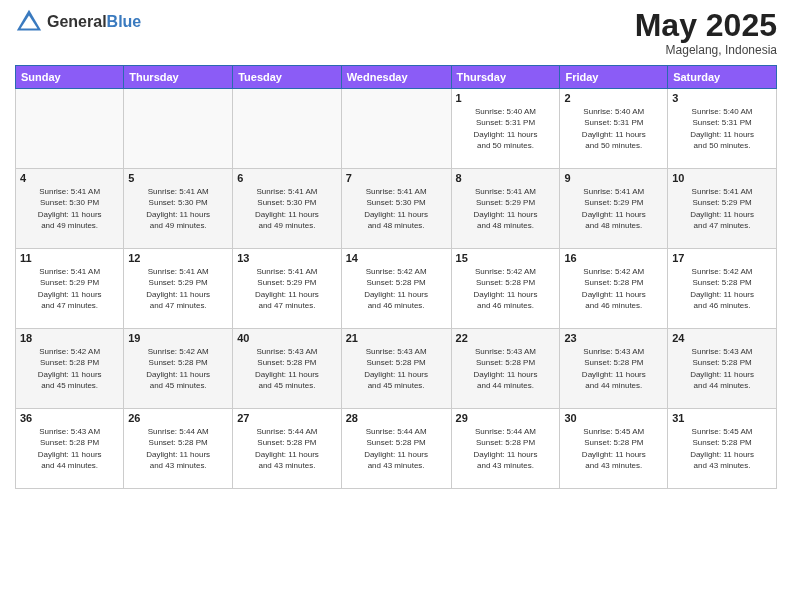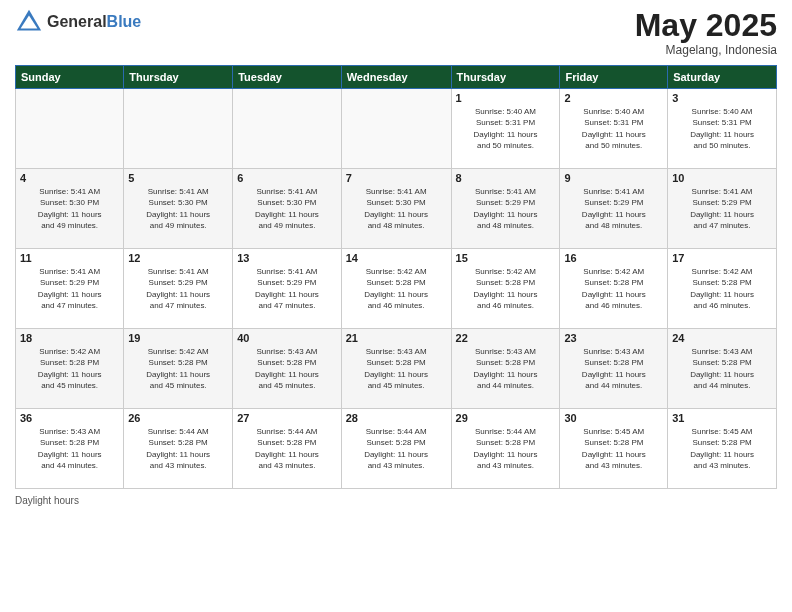--- a/index.html
+++ b/index.html
@@ -42,21 +42,21 @@
     .location {
       font-size: 12px;
       color: #444;
     }
     .calendar {
       width: 100%;
       border-collapse: collapse;
       border: 1px solid #ccc;
     }
     .calendar th {
-      background-color: #14532d;
+      background-color: #8b5cf6;
       color: #fff;
       font-size: 11px;
       font-weight: bold;
       text-align: left;
       padding: 5px 5px;
       border: 1px solid #2a6aaf;
     }
     .calendar td {
       vertical-align: top;
       border: 1px solid #ccc;
@@ -355,16 +355,13 @@
             <span class="day-num">31</span>
             <div class="day-info" style="white-space: pre-line;">Sunrise: 5:45 AM
 Sunset: 5:28 PM
 Daylight: 11 hours
 and 43 minutes.</div>
           </td>
         </tr>
       </tbody>
   </table>
 
-  <div class="footer">
-    <span>Daylight hours</span>
-  </div>
 </div>
 
 </body></html>

